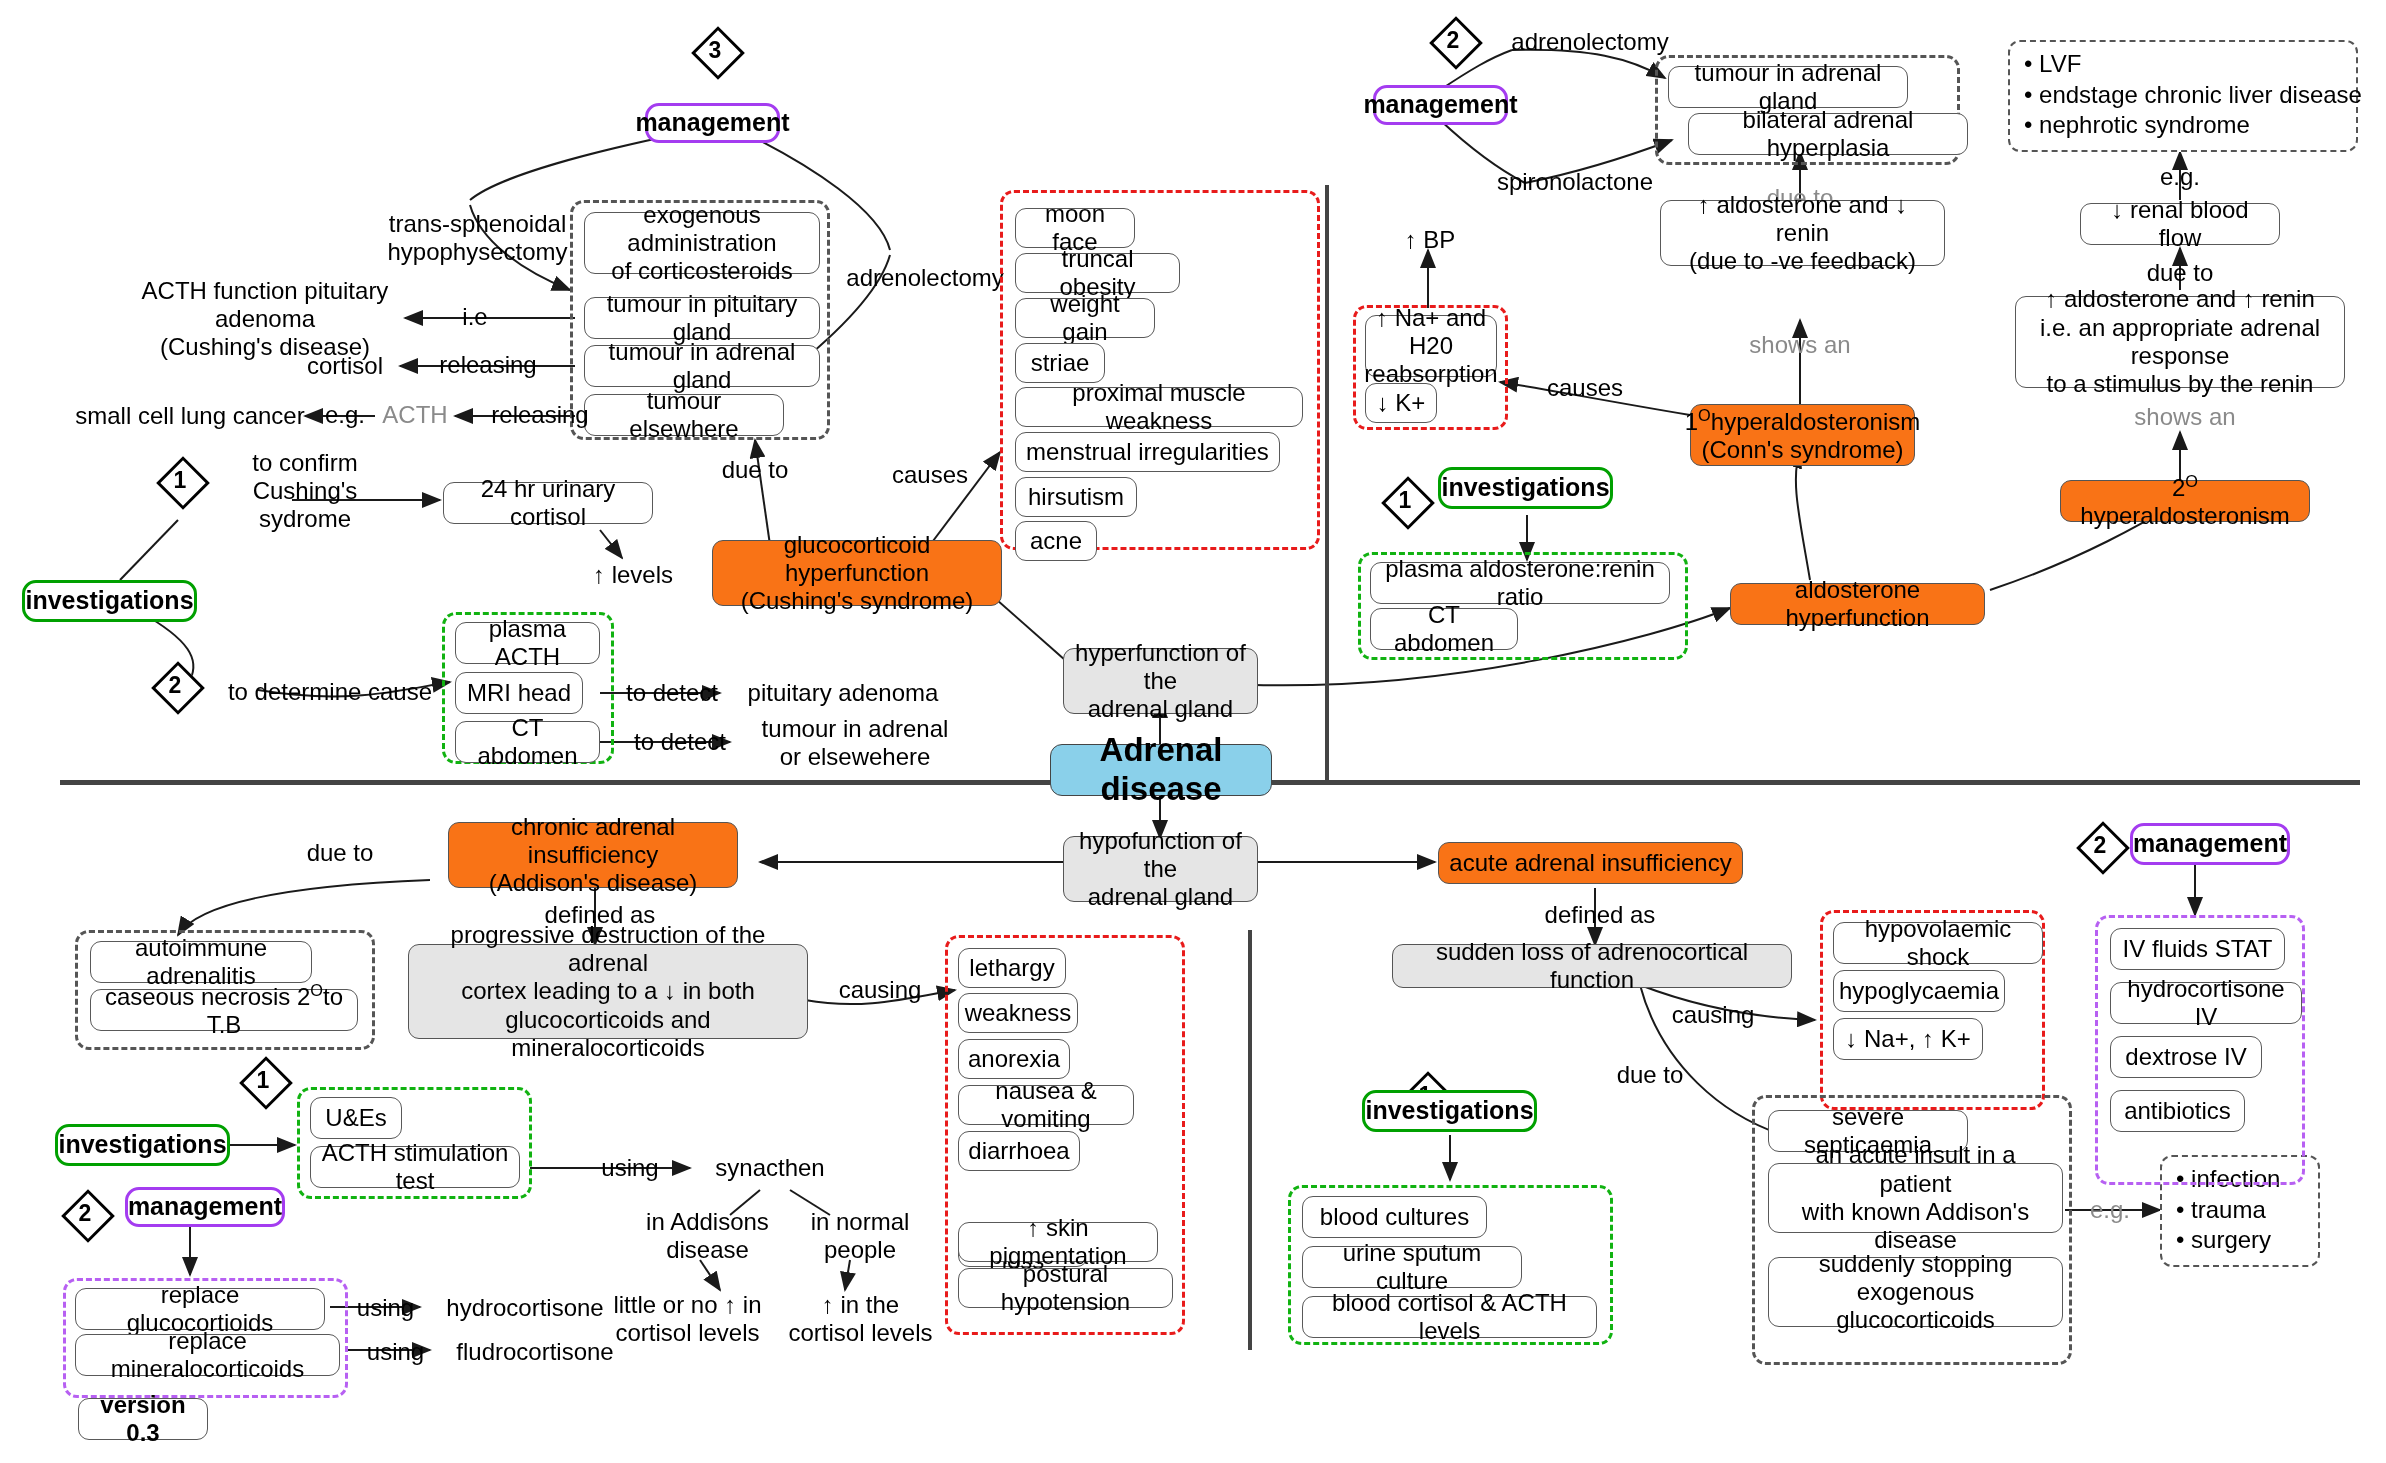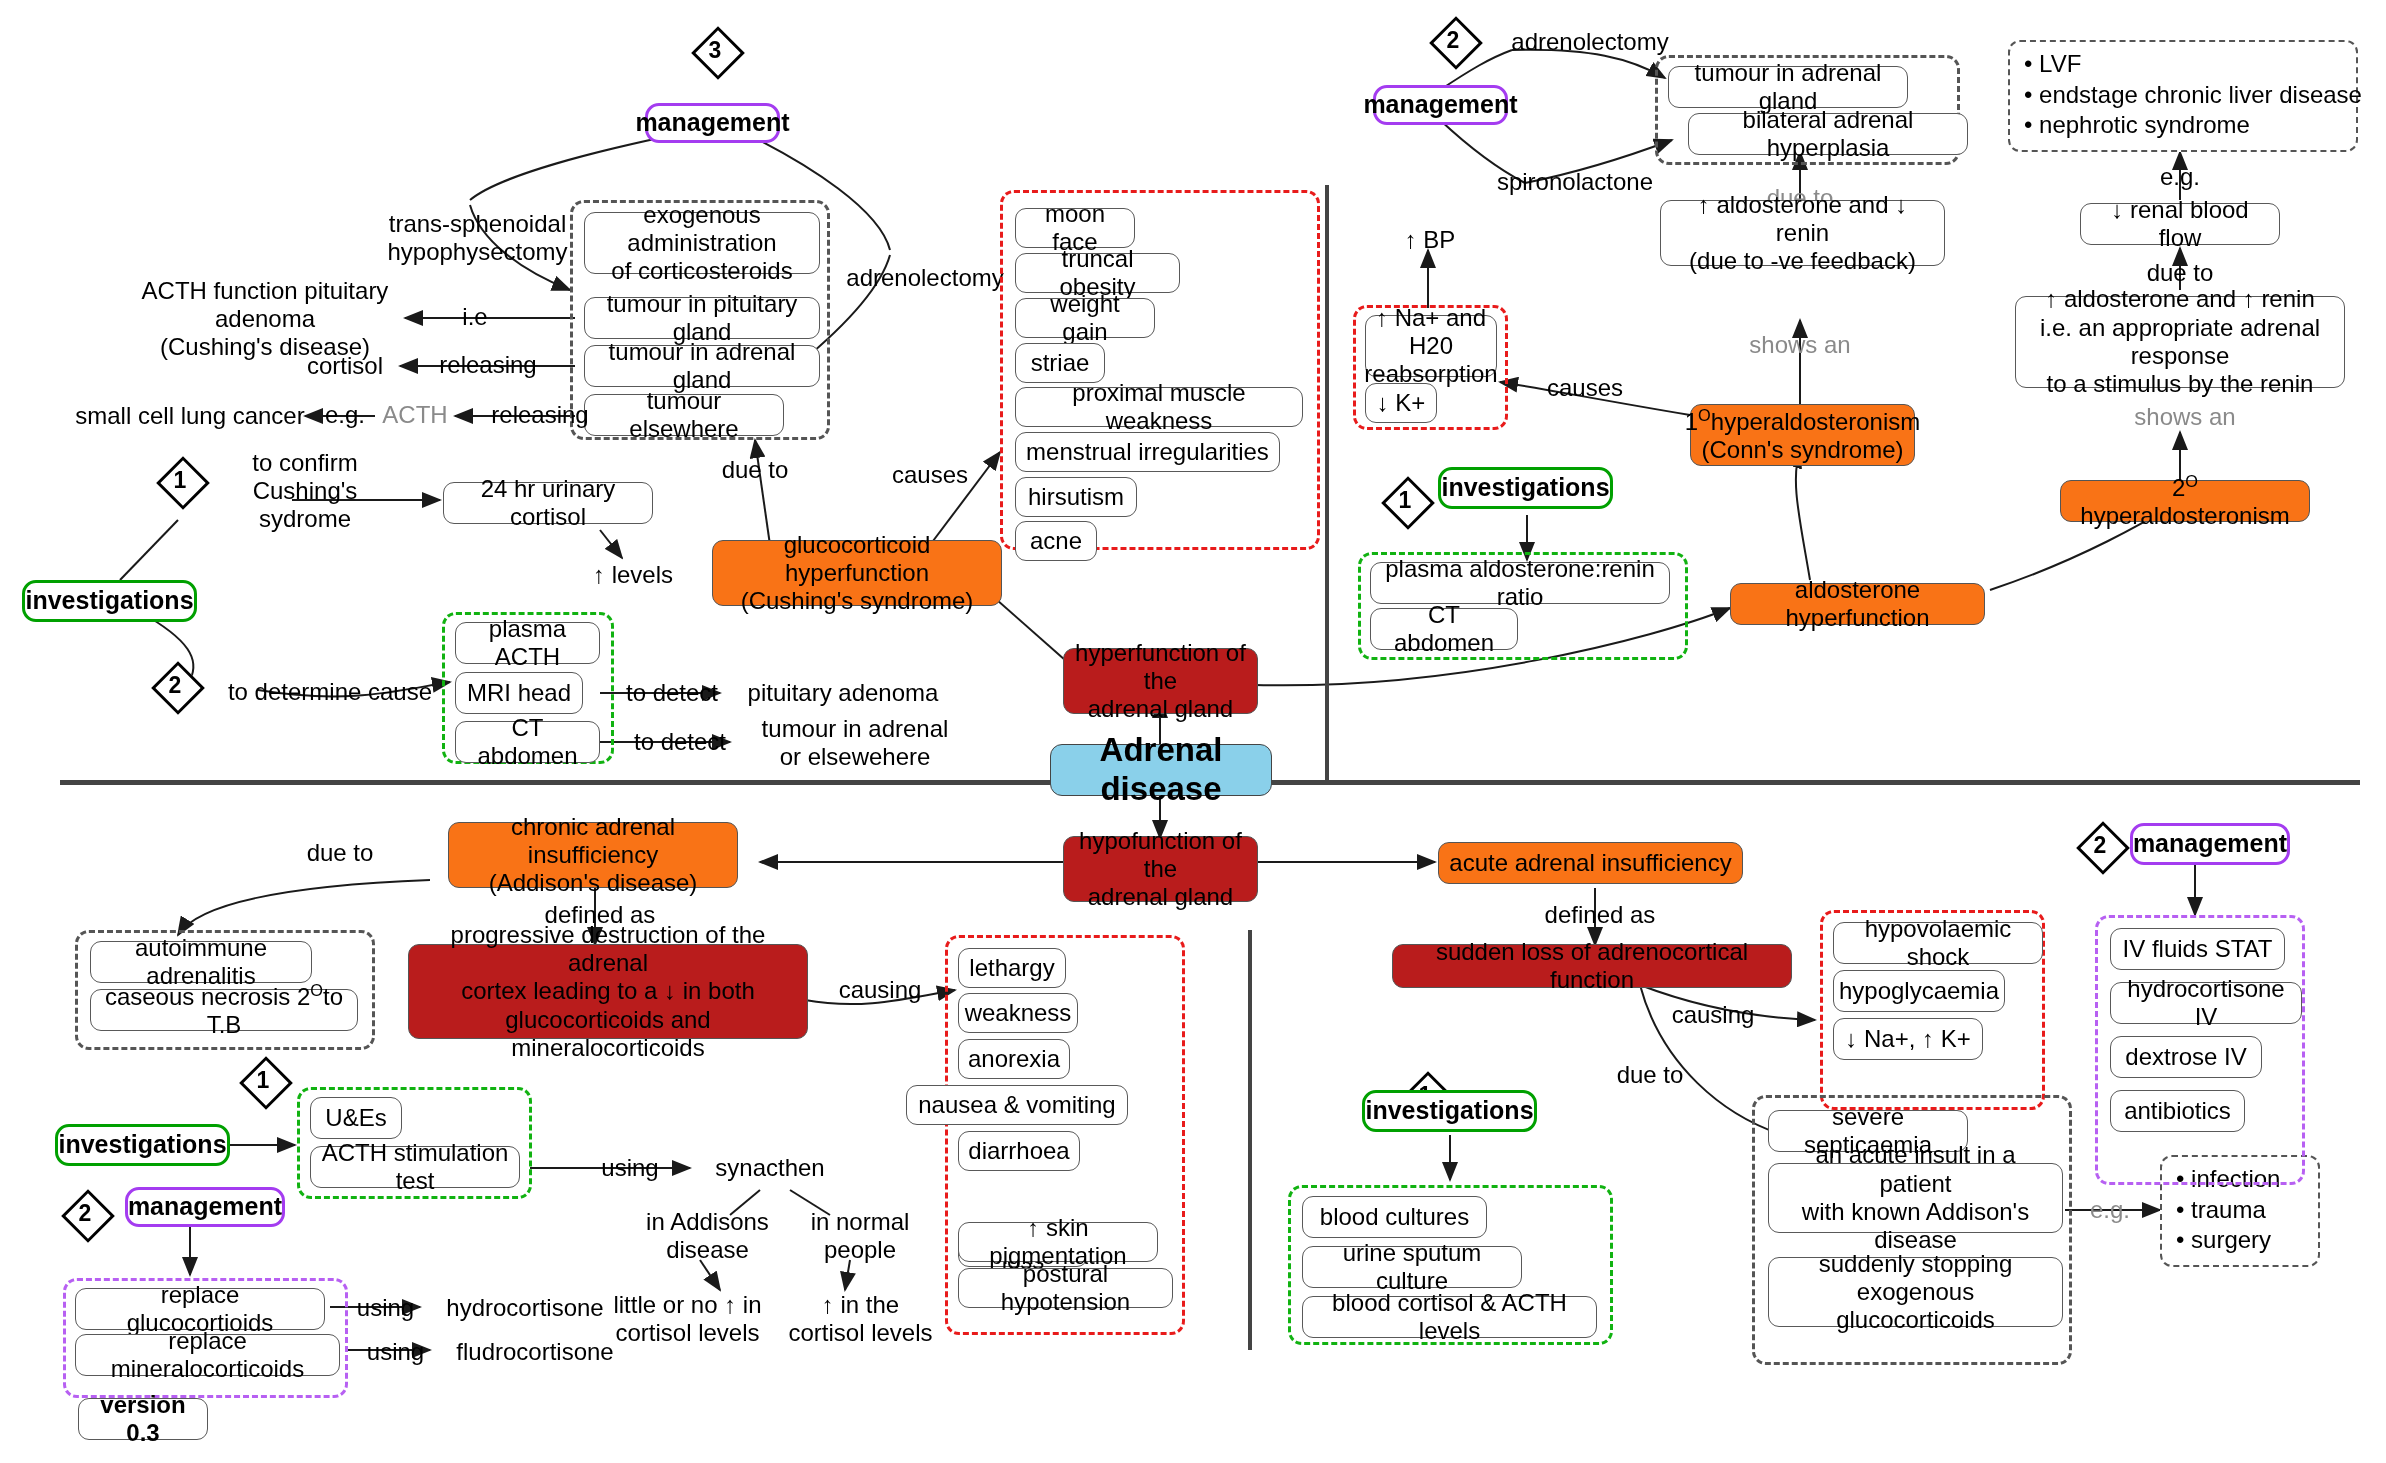--- a/index.html
+++ b/index.html
@@ -7,21 +7,21 @@
   #stage{position:relative;width:2386px;height:1463px;background:#fff;overflow:hidden;}
   #edges{position:absolute;left:0;top:0;width:2386px;height:1463px;pointer-events:none;}
 
   .node{position:absolute;box-sizing:border-box;display:flex;align-items:center;justify-content:center;
         text-align:center;line-height:1.18;color:#000;white-space:pre-line;}
   
   .plain{border:1.6px solid #595959;border-radius:11px;background:#fff;font-size:24px;padding:3px 9px;}
   
   .green{border:1.6px solid #555;border-radius:11px;background:#f97316;font-size:24px;padding:4px 10px;}
   
-  .yellow{border:1.6px solid #555;border-radius:11px;background:#b91c1c;font-size:24px;padding:20px 10px;}
+  .yellow{border:1.6px solid #555;border-radius:11px;background:#e5e5e5;font-size:24px;padding:20px 10px;}
   
   .blue{border:1.8px solid #444;border-radius:12px;background:#8ad0ea;font-size:33px;font-weight:bold;padding:5px 14px;}
   
   .pill-green{border:3px solid #00a000;border-radius:14px;background:#fff;font-size:25px;font-weight:bold;padding:4px 12px;}
   .pill-purple{border:3px solid #a43cf0;border-radius:14px;background:#fff;font-size:25px;font-weight:bold;padding:4px 12px;}
   
   .text{font-size:24px;background:transparent;border:none;}
   .grey{color:#8a8a8a;}
   
   .grp{position:absolute;box-sizing:border-box;border-radius:14px;background:transparent;}
@@ -296,21 +296,21 @@
 
   <div class="node yellow" style="left:408px;top:944px;width:400px;height:95px;">progressive destruction of the adrenal
 cortex leading to a ↓ in both
 glucocorticoids and mineralocorticoids</div>
   <div class="node text" style="left:820px;top:975px;width:120px;height:30px;">causing</div>
 
   <div class="grp grp-dash-red" style="left:945px;top:935px;width:240px;height:400px;"></div>
   <div class="node plain" style="left:958px;top:948px;width:108px;height:40px;">lethargy</div>
   <div class="node plain" style="left:958px;top:993px;width:120px;height:40px;">weakness</div>
   <div class="node plain" style="left:958px;top:1039px;width:112px;height:40px;">anorexia</div>
-  <div class="node plain" style="left:906px;top:1085px;width:222px;height:40px;">nausea &amp; vomiting</div>
+  <div class="node plain" style="left:958px;top:1085px;width:176px;height:40px;">nausea &amp; vomiting</div>
   <div class="node plain" style="left:958px;top:1131px;width:122px;height:40px;">diarrhoea</div>
   <div class="node plain" style="left:958px;top:1227px;width:130px;height:40px;">weight loss</div>
   <div class="node plain" style="left:958px;top:1222px;width:200px;height:40px;">↑ skin pigmentation</div>
   <div class="node plain" style="left:958px;top:1268px;width:215px;height:40px;">postural hypotension</div>
 
   <div class="diamond" style="left:238px;top:1055px;">
     <div class="dsh"></div>
       <div class="dnum">1</div>
   </div>
   <div class="node pill-green" style="left:55px;top:1124px;width:175px;height:42px;">investigations</div>

